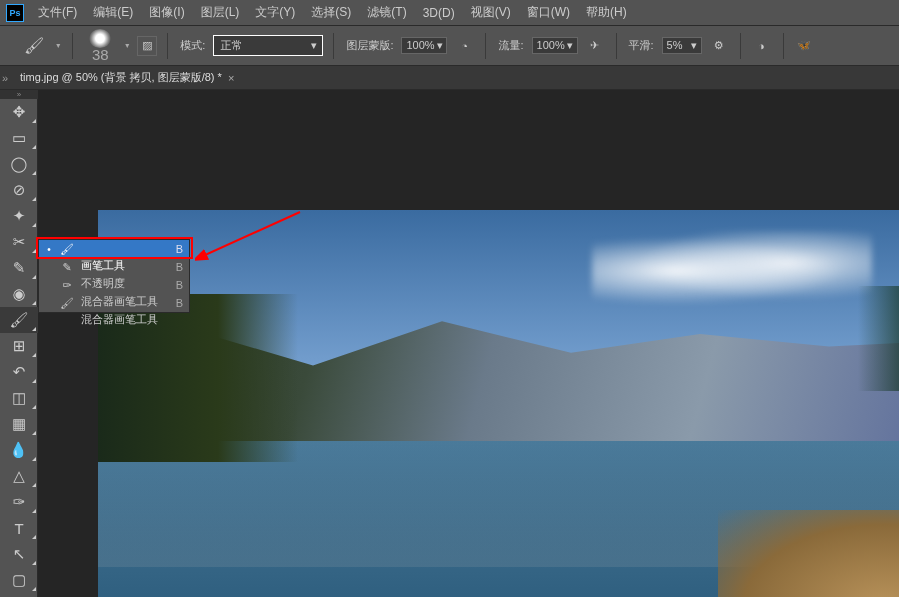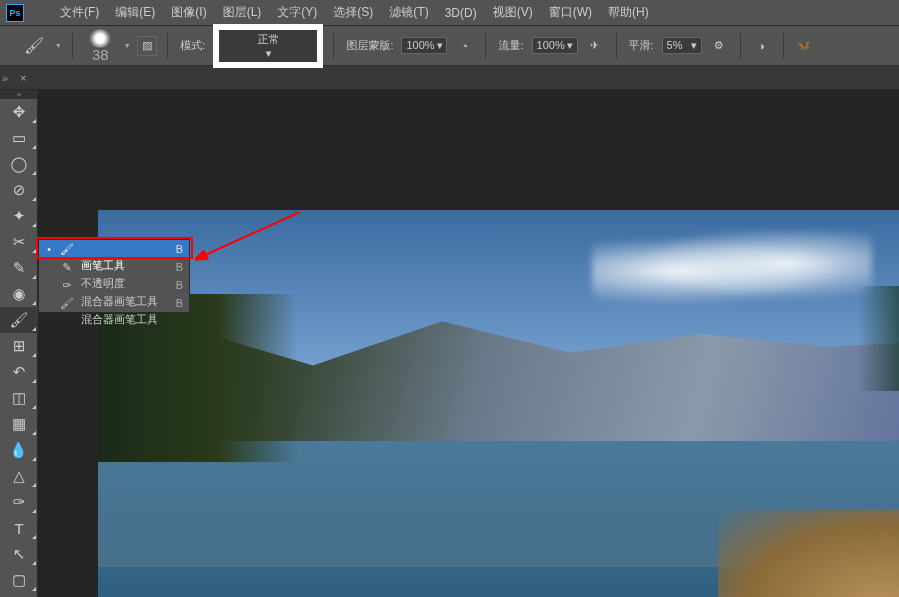--- a/index.html
+++ b/index.html
@@ -1,33 +1,33 @@
 <!DOCTYPE html>
 <html><head>
   <meta charset="utf-8">
   <style>
     * { margin: 0; padding: 0; box-sizing: border-box; font-family: "Microsoft YaHei", Arial, sans-serif; }
     body { background: #323232; width: 899px; height: 597px; overflow: hidden; color: #ccc; }
     
     
     .menubar { height: 26px; background: #535353; display: flex; align-items: center; padding: 0 6px; font-size: 12px; border-bottom: 1px solid #2a2a2a; }
-    .ps-logo { width: 18px; height: 18px; background: #000000; border: 1px solid #31a8ff; display: flex; align-items: center; justify-content: center; margin-right: 28px; }
+    .ps-logo { width: 18px; height: 18px; background: #000000; border: 1px solid #31a8ff; display: flex; align-items: center; justify-content: center; margin-right: 6px; }
     .ps-logo span { color: #31a8ff; font-size: 9px; font-weight: bold; }
     .menu-item { padding: 0 8px; cursor: pointer; }
     
     
     .optionsbar { height: 40px; background: #535353; display: flex; align-items: center; padding: 0 20px; font-size: 11px; border-bottom: 1px solid #2a2a2a; gap: 6px; }
     .brush-icon-opt { font-size: 16px; color: #ccc; padding: 0 4px; }
     .chevron-small { font-size: 8px; color: #aaa; padding: 0 2px; }
     .brush-preview { width: 34px; height: 34px; display: flex; flex-direction: column; align-items: center; justify-content: center; }
     .brush-circle { width: 22px; height: 22px; background: radial-gradient(circle, #fff 0%, #fff 30%, rgba(255,255,255,0.3) 60%, transparent 75%); border-radius: 50%; }
     .brush-size { font-size: 15px; color: #aaa; margin-top: -2px; }
     .pressure-icon { width: 20px; height: 20px; display: flex; align-items: center; justify-content: center; border: 1px solid #666; }
     .opt-label { color: #ccc; padding: 0 2px; }
-    .opt-select { background: #3a3a3a; border: 6px solid #ffffff; color: #ccc; padding: 2px 6px; font-size: 11px; min-width: 110px; display: flex; justify-content: space-between; align-items: center; flex-direction: column; }
+    .opt-select { background: #3a3a3a; border: 1px solid #ffffff; color: #ccc; padding: 2px 6px; font-size: 11px; min-width: 110px; display: flex; justify-content: space-between; align-items: center; }
     .opt-value { background: #3a3a3a; border: 1px solid #666; color: #ccc; padding: 1px 4px; font-size: 11px; min-width: 46px; display: flex; justify-content: space-between; }
     .opt-iconbtn { width: 22px; height: 22px; display: flex; align-items: center; justify-content: center; color: #ccc; cursor: pointer; }
     .divider { width: 1px; height: 26px; background: #3a3a3a; margin: 0 4px; }
     
     
     .tabbar { height: 24px; background: #383838; display: flex; align-items: center; font-size: 11px; border-bottom: 1px solid #2a2a2a; }
     .expand-handle { width: 10px; height: 100%; display: flex; align-items: center; justify-content: center; color: #999; cursor: pointer; }
     .doc-tab { padding: 0 10px; color: #ddd; height: 100%; display: flex; align-items: center; gap: 6px; }
     .close-x { font-size: 11px; color: #aaa; cursor: pointer; }
     
@@ -127,20 +127,21 @@
   <div class="opt-iconbtn">⚙</div>
   <div class="divider"></div>
   <div class="opt-iconbtn">◑</div>
   <div class="divider"></div>
   <div class="opt-iconbtn">🦋</div>
 </div>
 
 <div class="tabbar">
   <div class="expand-handle">»</div>
   <div class="doc-tab">
+    <span>timg.jpg @ 50% (背景 拷贝, 图层蒙版/8) *</span>
     <span class="close-x">×</span>
   </div>
 </div>
 
 <div class="workspace">
   <div class="left-toolbar-wrap">
     <div class="left-handle">»</div>
     <div class="toolbar" id="toolbar">
         <div class="tool">✥<div class="tool-corner"></div></div>
         <div class="tool">▭<div class="tool-corner"></div></div>

